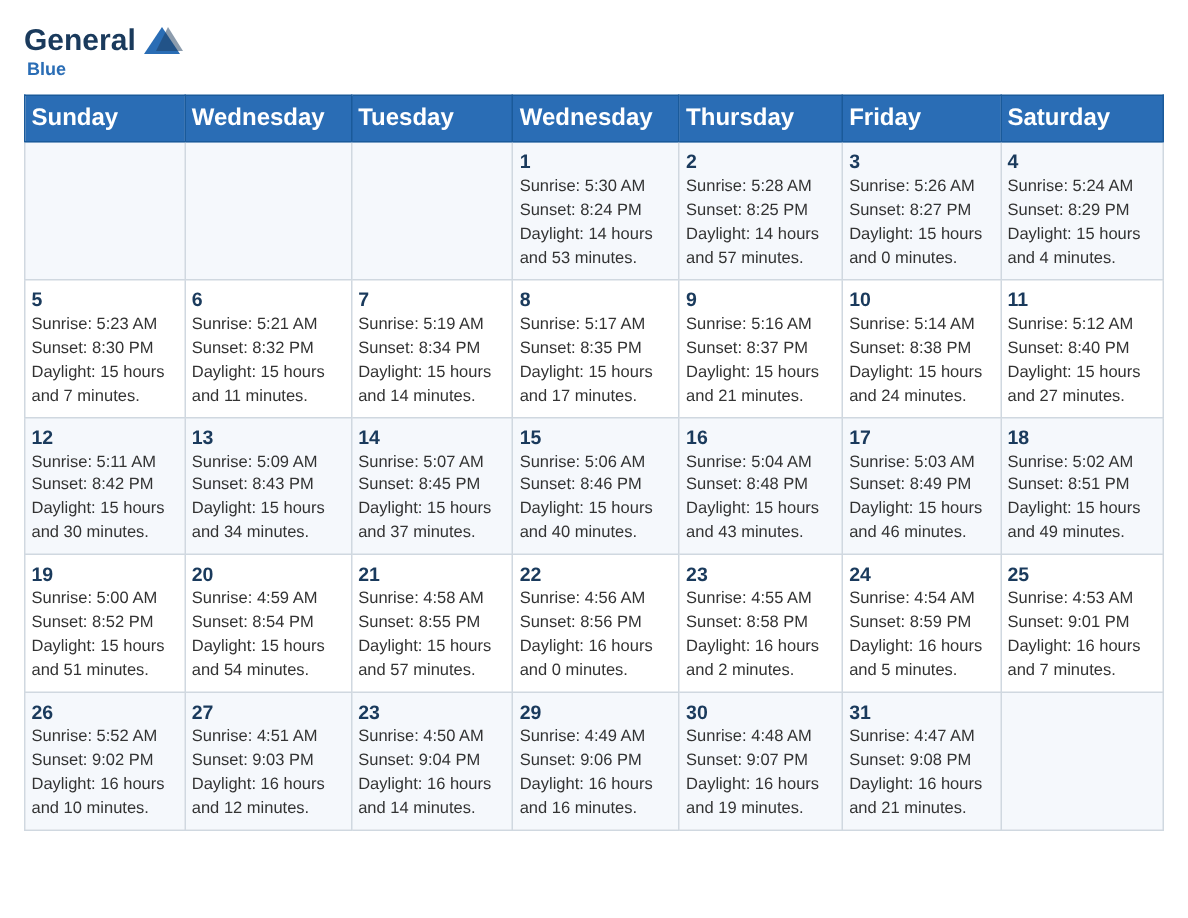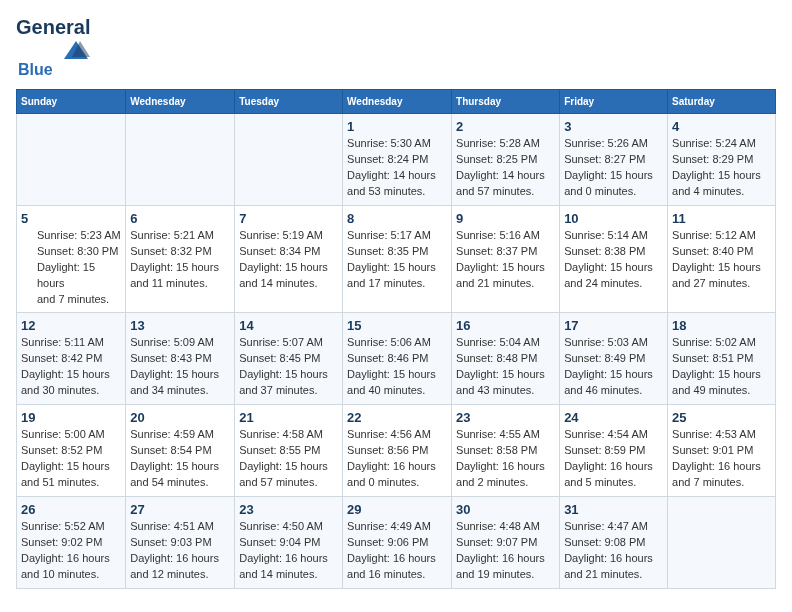--- a/index.html
+++ b/index.html
@@ -16,28 +16,27 @@
       align-items: flex-start;
       margin-bottom: 10px;
     }
     .logo {
       display: flex;
       flex-direction: column;
       align-items: flex-start;
     }
     .logo-text {
       display: flex;
-      align-items: flex-end;
+      align-items: flex-start;
       font-size: 22px;
       font-weight: bold;
       color: #1a3a5c;
-      flex-direction: column;
     }
     .logo-general { font-weight: bold; color: #1a3a5c; font-size: 20px; }
-    .logo-blue { font-weight: bold; color: #2a6db5; font-size: 16px; }
+    .logo-blue { font-weight: bold; color: #2a6db5; font-size: 12px; }
     .logo-icon {
       width: 28px;
       height: 22px;
       margin-left: 4px;
     }
     .title-section {
       text-align: right;
     }
     .month-year {
       font-size: 36px;
@@ -53,21 +52,21 @@
       border-collapse: collapse;
       font-size: 11px;
     }
     thead tr {
       background-color: #2a6db5;
       color: white;
     }
     thead th {
       padding: 6px 4px;
       text-align: left;
-      font-size: 10px;
+      font-size: 16px;
       font-weight: bold;
       border: 1px solid #1a5a9a;
     }
     tbody tr {
       height: 85px;
     }
     tbody tr:nth-child(odd) {
       background-color: #f5f8fc;
     }
     tbody tr:nth-child(even) {
@@ -153,21 +152,21 @@
           <span class="day-number">4</span>
           <div class="day-info" style="white-space: pre-line;">Sunrise: 5:24 AM
 Sunset: 8:29 PM
 Daylight: 15 hours
 and 4 minutes.</div>
         </td>
       </tr>
       <tr>
         <td>
           <span class="day-number">5</span>
-          <div class="day-info" style="white-space: pre-line; margin-left: 16px;">Sunrise: 5:23 AM
+          <div class="day-info" style="white-space: pre-line;">Sunrise: 5:23 AM
 Sunset: 8:30 PM
 Daylight: 15 hours
 and 7 minutes.</div>
         </td>
         <td>
           <span class="day-number">6</span>
           <div class="day-info" style="white-space: pre-line;">Sunrise: 5:21 AM
 Sunset: 8:32 PM
 Daylight: 15 hours
 and 11 minutes.</div>

